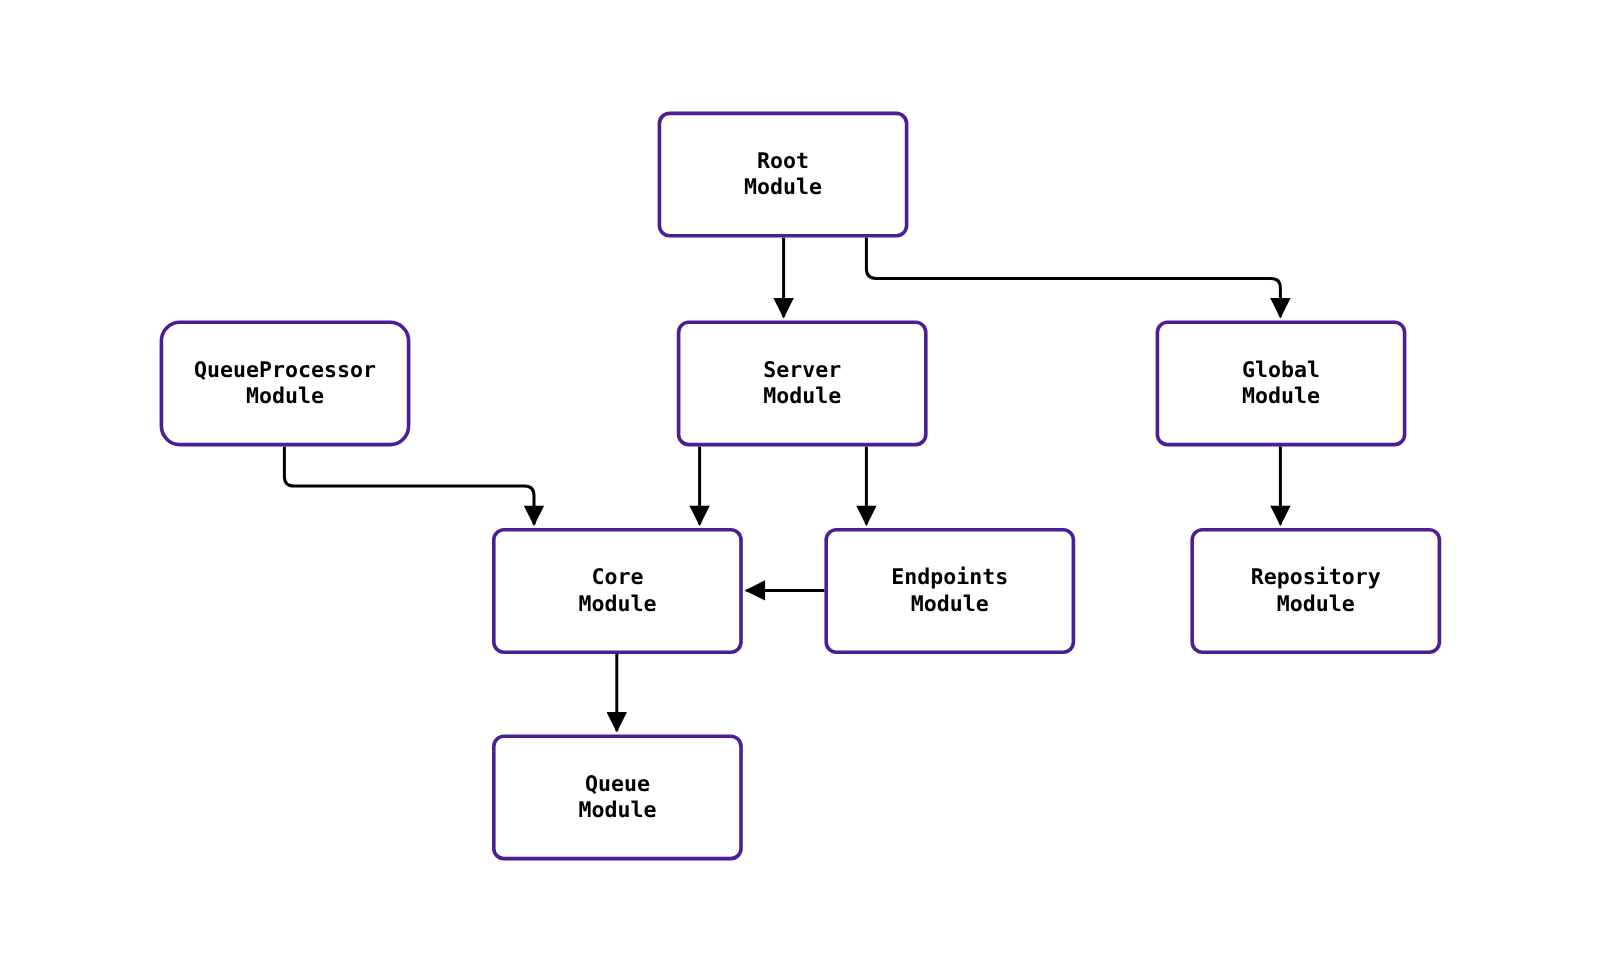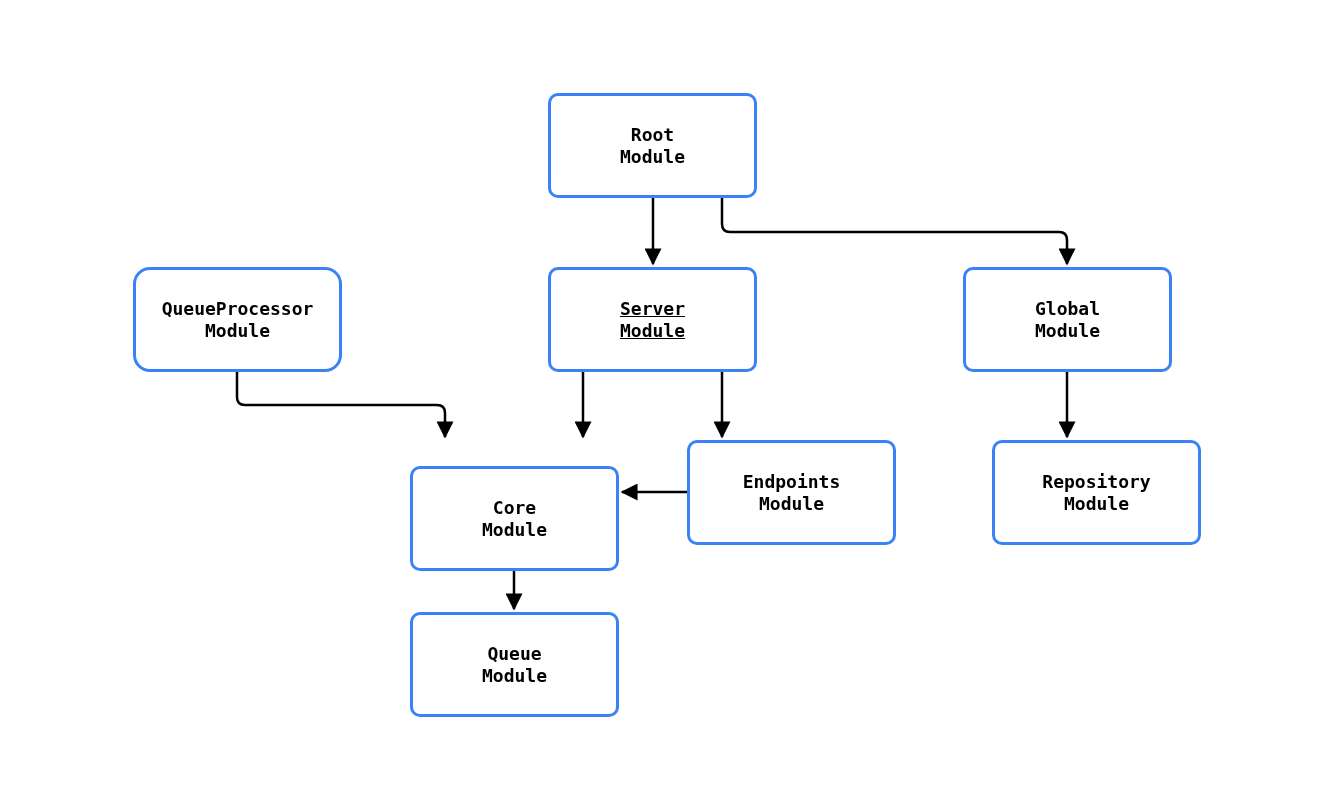--- a/index.html
+++ b/index.html
@@ -26,21 +26,21 @@
   .edge {
     stroke: #000000;
     stroke-width: 2.5;
     fill: none;
   }
   .node {
     position: absolute;
     width: 209px;
     height: 105px;
     box-sizing: border-box;
-    border: 3px solid #3b82f6;
+    border: 3px solid #4c1d95;
     border-radius: 10px;
     background: #ffffff;
     display: flex;
     align-items: center;
     justify-content: center;
   }
   .node-label {
     font-family: "DejaVu Sans Mono", monospace;
     font-weight: bold;
     font-size: 18px;
@@ -74,31 +74,31 @@
   <div class="node" style="left:548px; top:93px;">
     <span class="node-label">Root
 Module</span>
   </div>
 
   <div class="node" style="left:133px; top:267px;border-radius:17px;">
     <span class="node-label">QueueProcessor
 Module</span>
   </div>
 
-  <div class="node" style="left:548px; top:267px;text-decoration:underline;">
+  <div class="node" style="left:564px; top:267px;">
     <span class="node-label">Server
 Module</span>
   </div>
 
   <div class="node" style="left:963px; top:267px;justify-content:center;">
     <span class="node-label">Global
 Module</span>
   </div>
 
-  <div class="node" style="left:410px; top:466px;">
+  <div class="node" style="left:410px; top:440px;">
     <span class="node-label">Core
 Module</span>
   </div>
 
   <div class="node" style="left:687px; top:440px;">
     <span class="node-label">Endpoints
 Module</span>
   </div>
 
   <div class="node" style="left:992px; top:440px;">

